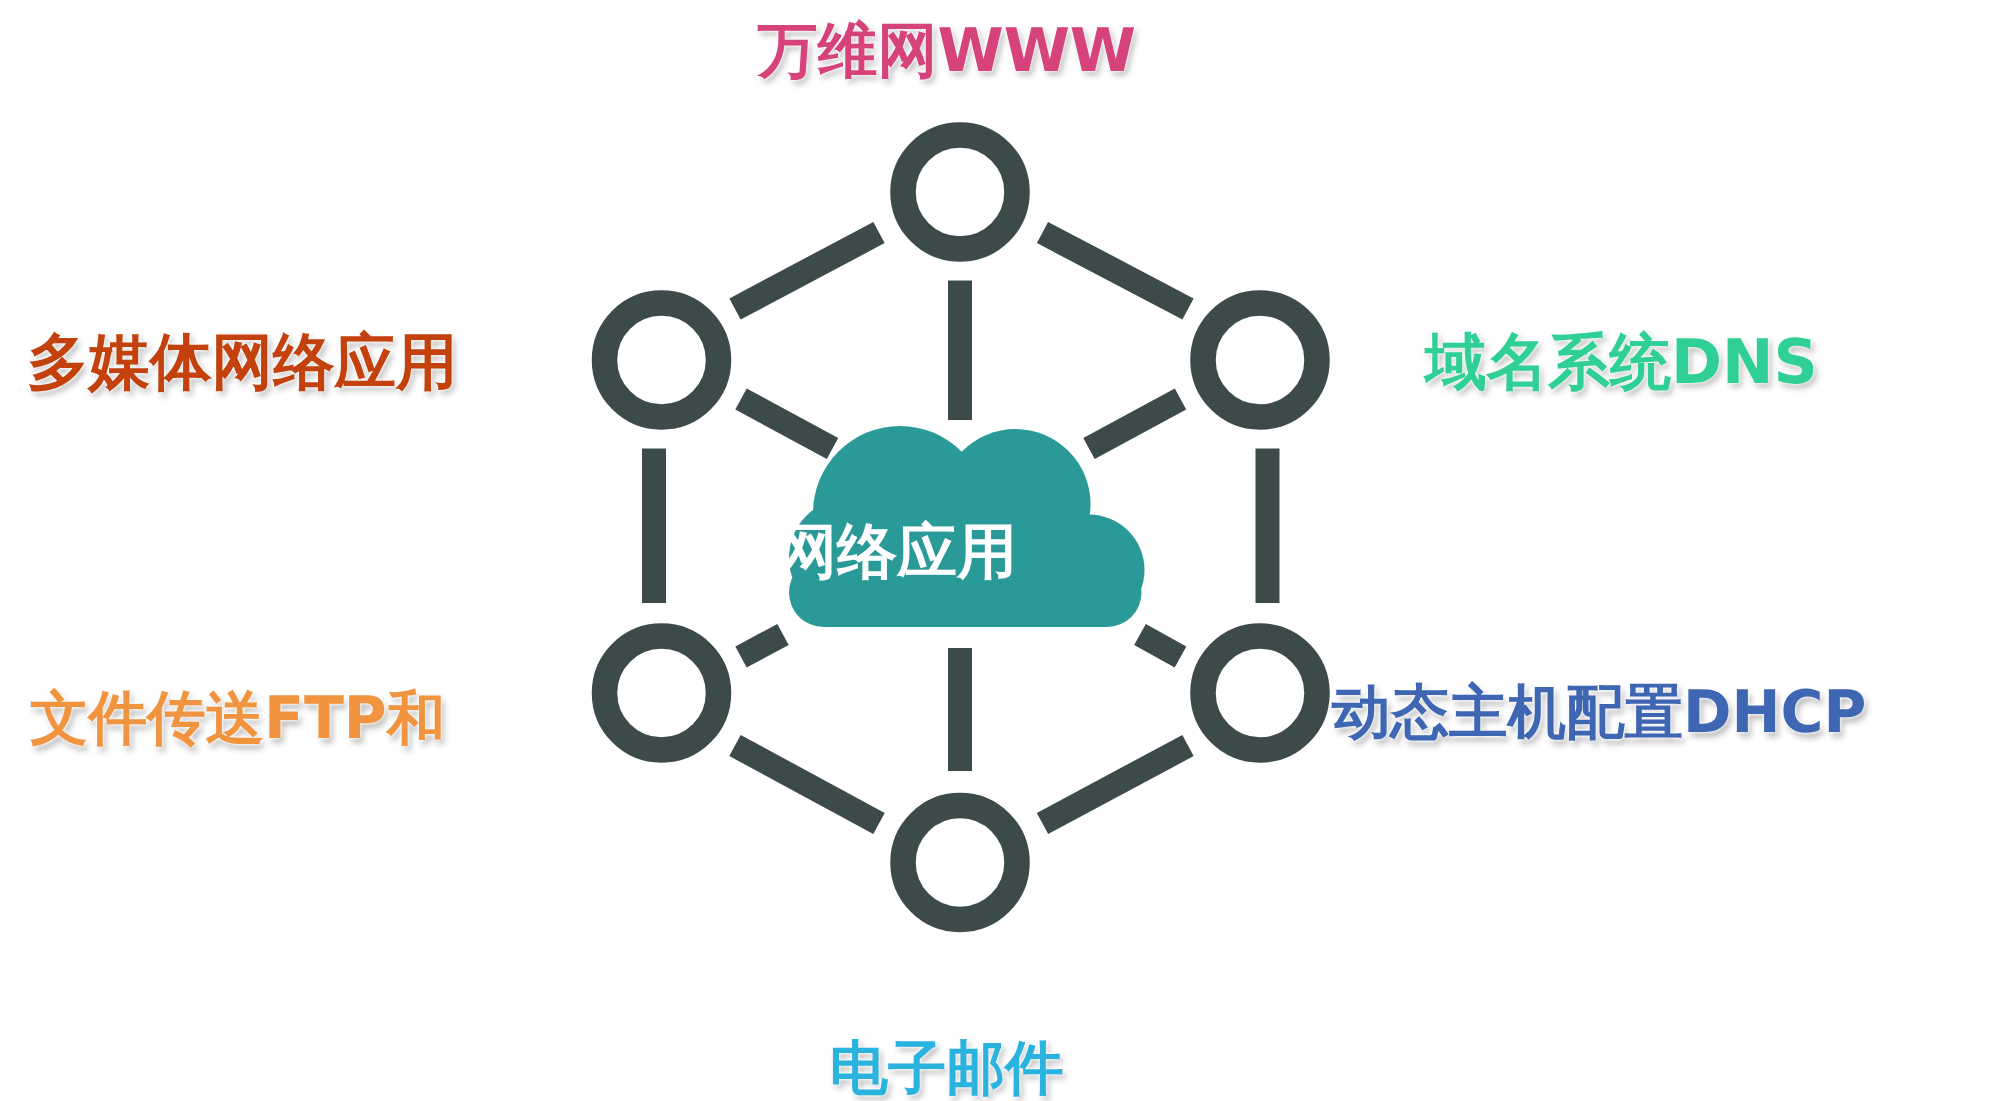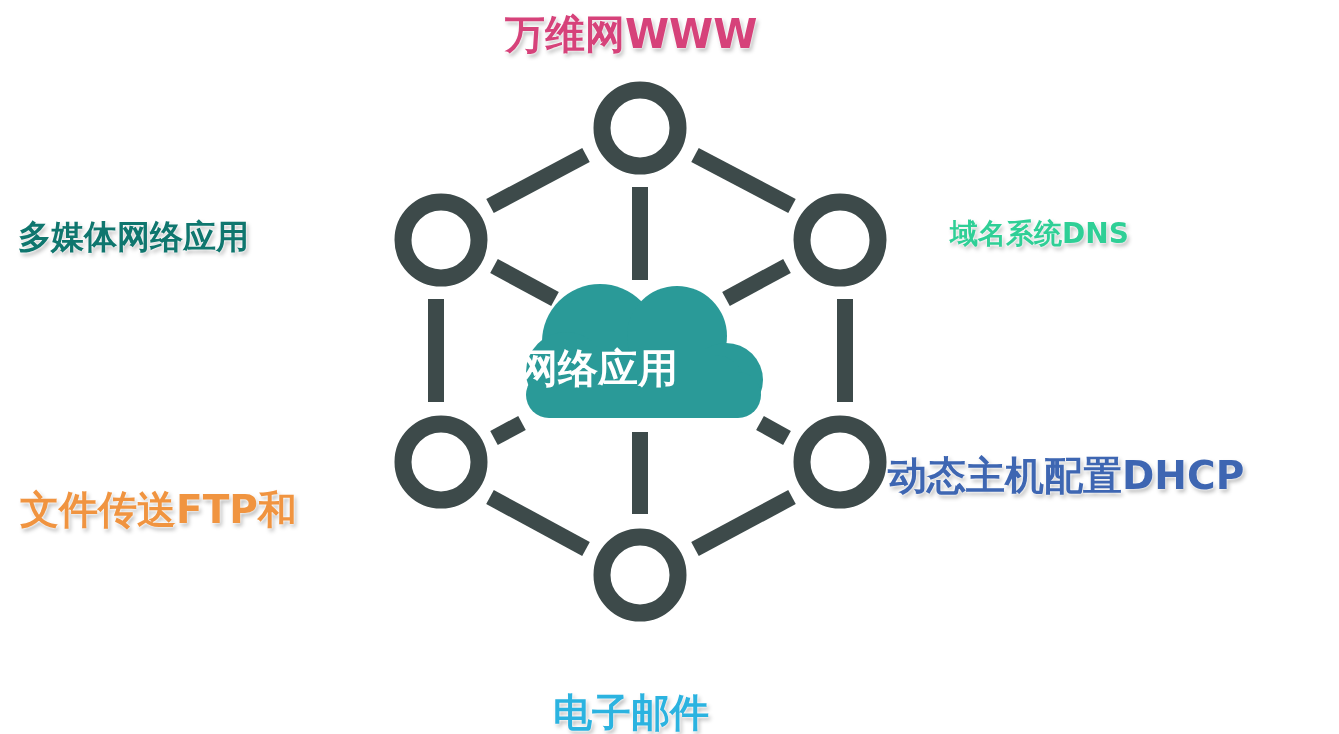--- a/index.html
+++ b/index.html
@@ -67,23 +67,23 @@
     <circle cx="726" cy="380" r="37"></circle>
     <rect x="545" y="355" width="200" height="63" rx="30"></rect>
     <rect x="526" y="372" width="235" height="46" rx="23"></rect>
   </g>
 </svg>
 
 <div class="cloud-text">网络应用</div>
 
 <div class="label" style="left:505px; top:10px; color:#d6427a; font-size:40px;">万维网WWW</div>
 
-<div class="label" style="left:950px; top:217px; color:#2fcf96; font-size:28px;">域名系统DNS</div>
+<div class="label" style="left:950px; top:217px; color:#2fcf96; font-size:41px;">域名系统DNS</div>
 
 <div class="label" style="left:888px; top:453px; color:#3e66b2; font-size:39px;">动态主机配置DHCP</div>
 
 <div class="label" style="left:553px; top:690px; color:#2bb3e0; font-size:39px;">电子邮件</div>
 
-<div class="label" style="left:20px; top:452px; color:#f09440; font-size:39px; line-height:56px; text-align:center;margin-top:30px;">
+<div class="label" style="left:20px; top:452px; color:#f09440; font-size:39px; line-height:56px; text-align:center;">
   <div>文件传送FTP和</div>
 </div>
 
-<div class="label" style="left:18px; top:217px; color:#0f766e; font-size:33px;">多媒体网络应用</div>
+<div class="label" style="left:18px; top:217px; color:#c2410c; font-size:41px;">多媒体网络应用</div>
 
 </body></html>

